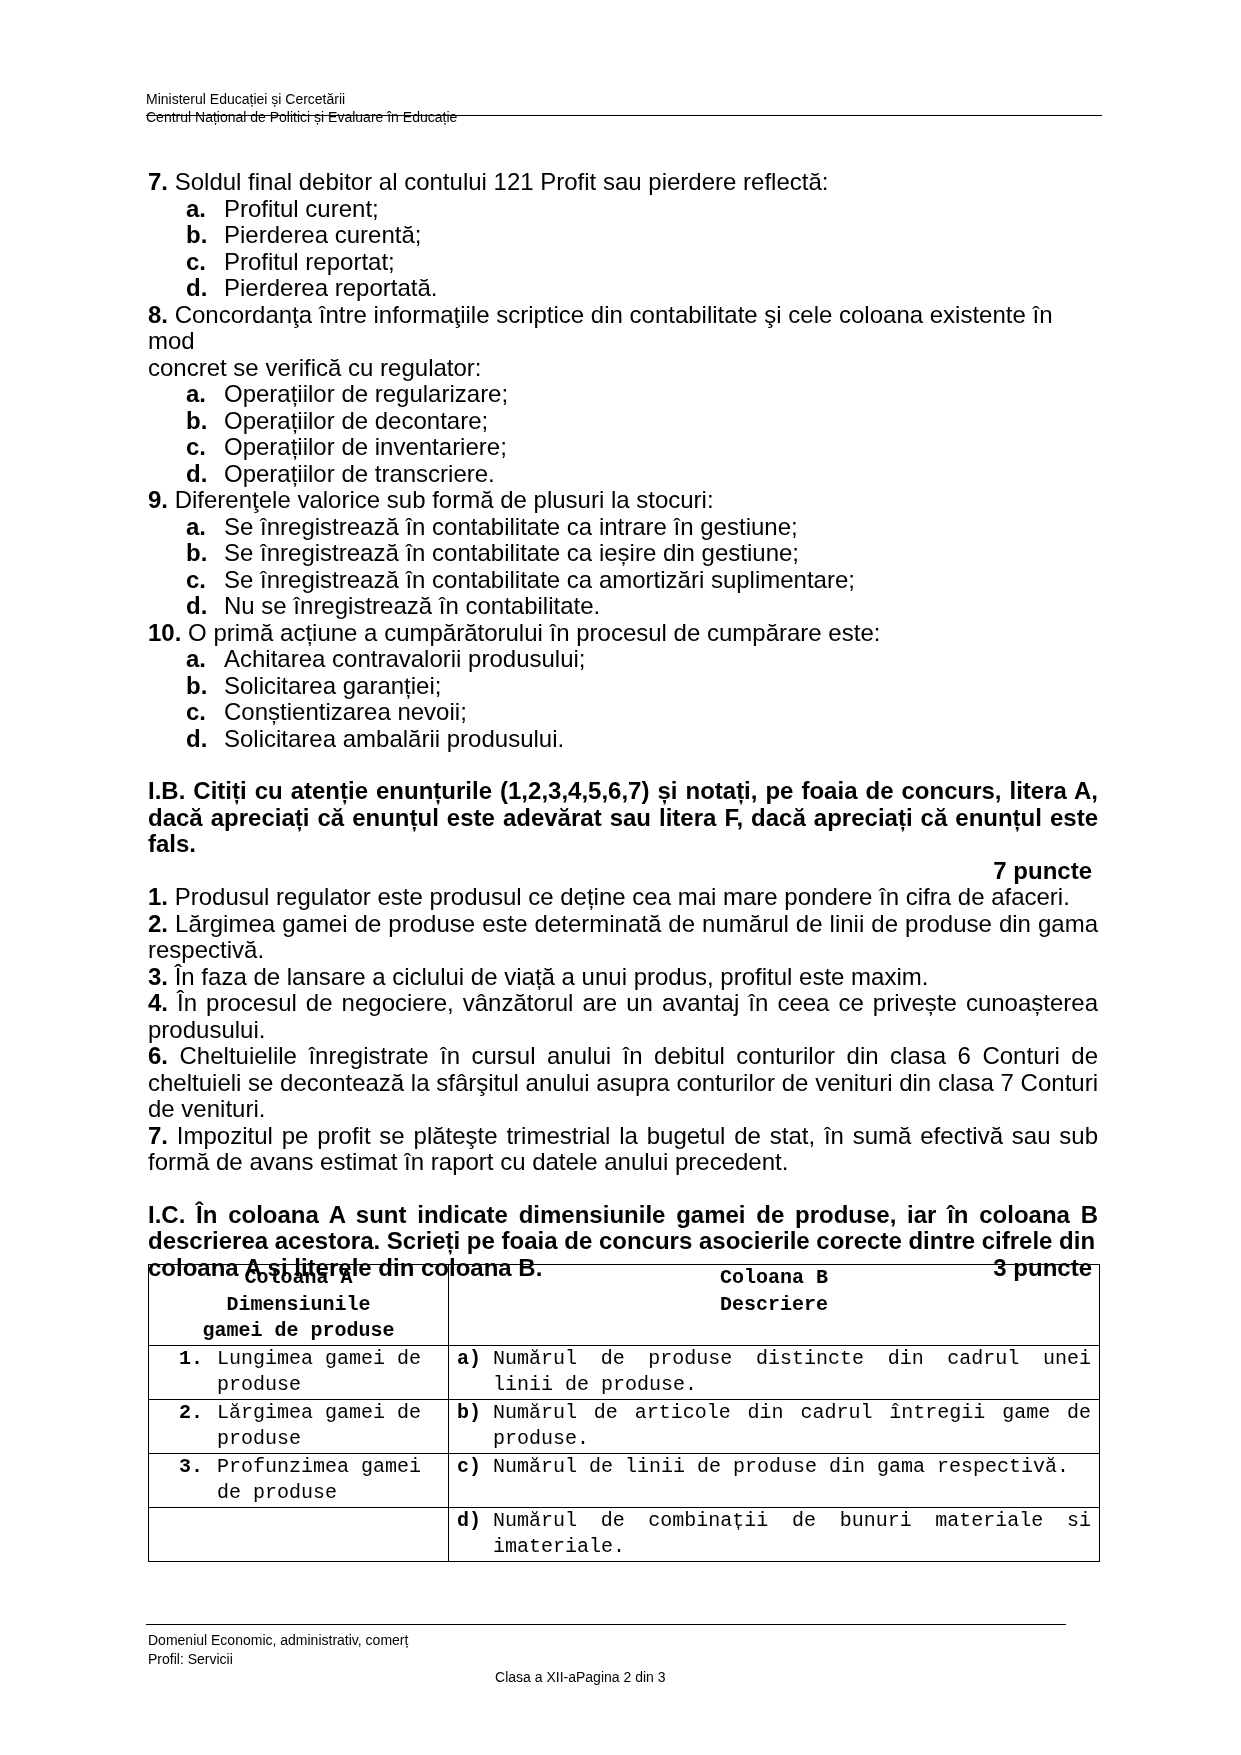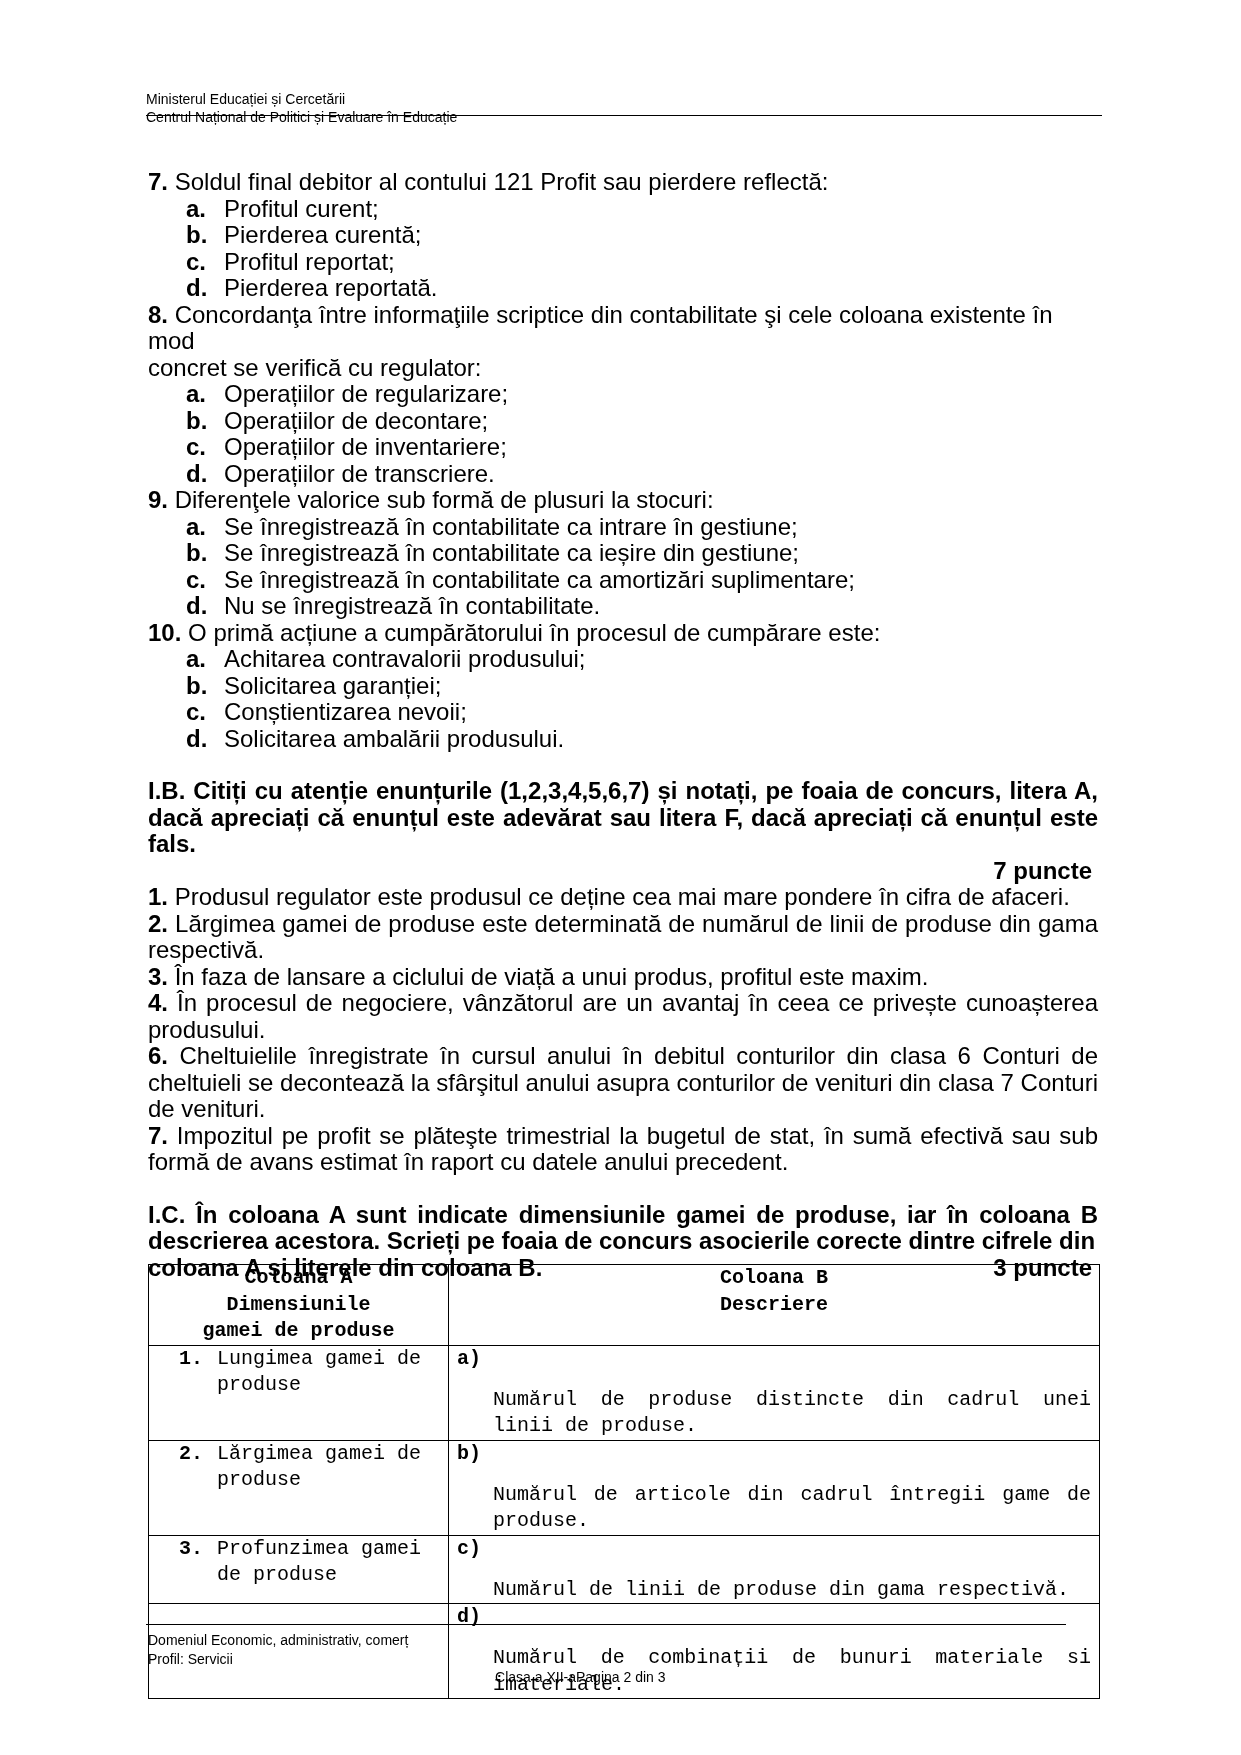--- a/index.html
+++ b/index.html
@@ -17,21 +17,21 @@
   .spacer { height: 26px; }
   .ic-last { display: flex; justify-content: space-between; font-weight: bold; padding-right: 6px; }
   table.match { position: absolute; left: 148px; top: 1264px; width: 952px; border-collapse: collapse; font-size: 20px; line-height: 26.5px; font-family: Liberation Mono, monospace; }
   table.match td, table.match th { border: 1.5px solid #000; vertical-align: top; padding: 0 8px 0 8px; }
   table.match th { font-weight: bold; text-align: center; }
   .cola { width: 283px; }
   .cell-a { display: flex; }
   .cell-a .num { font-weight: bold; width: 46px; text-align: right; padding-right: 14px; flex: none; }
   .cell-b { display: flex; }
   .cell-b .let { font-weight: bold; width: 36px; flex: none; }
-  .cell-b .txt { text-align: justify; flex: 1; margin-top: 41px; }
+  .cell-b .txt { text-align: justify; flex: 1; }
   .footer-rule { position: absolute; left: 146px; top: 1624px; width: 920px; height: 0; border-top: 1.5px solid #000; }
   .footer { position: absolute; left: 148px; top: 1631px; width: 920px; font-size: 14px; line-height: 18.5px; }
   .footer-row { display: flex; text-align: right; }
   .footer-row .left { width: 428px; }
 </style>
 </head>
 <body>
 
 <div class="page-header">
   <div>Ministerul Educației și Cercetării</div>

